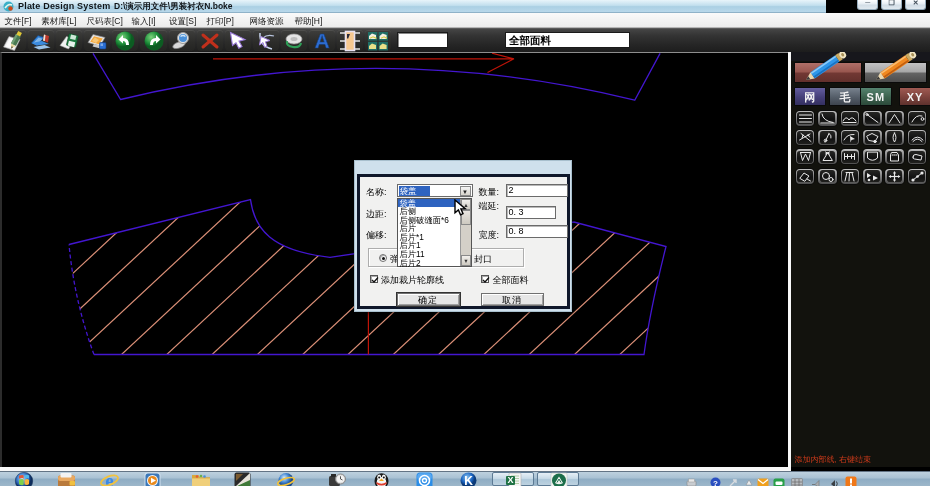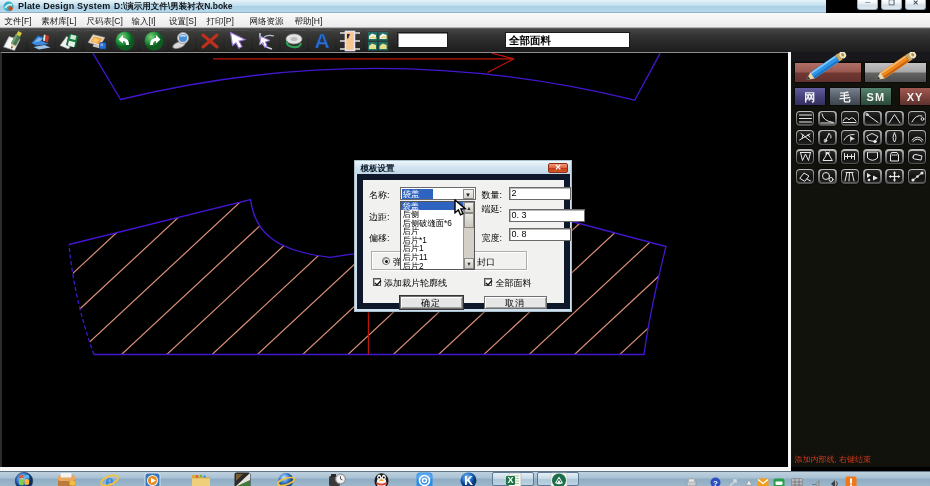--- a/index.html
+++ b/index.html
@@ -65,21 +65,21 @@
 
 
 #dlg { position:absolute; left:353.5px; top:160px; width:218.5px; height:152px;
   background:#cfe0ec; border:1px solid #a8bfcd; box-shadow:1px 2px 3px rgba(0,0,0,.45); z-index:10; }
 #dlgtitle { position:absolute; left:0; top:0; width:100%; height:13px;
   background:linear-gradient(#eef6fb,#d6e7f2 40%,#bed7e7); }
 #dlgtitle span { position:absolute; left:6px; top:1.5px; font-size:8.5px; color:#0a1a28; font-weight:bold; }
 #dclose { position:absolute; right:3px; top:1.5px; width:20px; height:10px; border:1px solid #902e12; border-radius:2px;
   background:linear-gradient(#f09a78,#dd6844 45%,#c33b16 55%,#d55c30); }
 #dclose span { position:absolute; left:0; right:0; top:-0.5px; text-align:center; font-size:8px; font-weight:bold; color:#fff; }
-#dbody { position:absolute; left:2.5px; top:13px; width:212.5px; height:135px; background:#f1f1f0; border:6px solid #0f172a; }
+#dbody { position:absolute; left:2.5px; top:13px; width:212.5px; height:135px; background:#f1f1f0; border:3px solid #0f172a; }
 .dl { position:absolute; font-size:9px; color:#000; }
 .fld { position:absolute; background:#fff; border:1px solid #6a6a6a; box-shadow:inset 1px 1px 0 #b8b8b8; font-size:9px; padding-left:2px; }
 #combo { position:absolute; left:36.5px; top:6.5px; width:76px; height:13.5px; background:#fff; border:1px solid #6a6a6a; }
 #combosel { position:absolute; left:1px; top:1px; width:31px; height:10.5px; background:#2e63c0; color:#fff; font-size:8.5px; padding-left:1px; }
 #comboarr { position:absolute; right:1px; top:1px; width:11px; height:10.5px; background:linear-gradient(#f4f4f4,#d8d4cc); border:1px solid #8a8a8a; font-size:6px; text-align:center; color:#222; line-height:10px; }
 #dlist { position:absolute; left:36.5px; top:20.5px; width:75.5px; height:69.5px; background:#fff; border:1px solid #555; z-index:5; }
 .li { height:8.6px; font-size:8.3px; line-height:8.8px; padding-left:2px; color:#000; white-space:nowrap; }
 .li.sel { background:#2e63c0; color:#fff; }
 #lsb { position:absolute; right:0; top:0; width:11px; height:67.5px; background:#d4d0c8; border-left:1px solid #999; }
 .sbtn { position:absolute; left:0; width:10px; height:11px; background:linear-gradient(#f2f0ec,#cdc9c0); border:1px solid #8a8a8a; font-size:5.5px; text-align:center; line-height:10px; color:#333; }
@@ -699,37 +699,31 @@
         </svg></div>
 <div class="tri" style="left:845px"><svg width="12" height="12">
           <rect x="0.5" y="0.5" width="11" height="11" rx="2" fill="#f07818"></rect>
           <rect x="5" y="2.5" width="2" height="5" fill="#fff"></rect>
           <rect x="5" y="8.5" width="2" height="2" fill="#fff"></rect>
         </svg></div>
     <div id="clock">18:33</div>
   </div>
 
   <div id="dlg">
-    <div id="dlgtitle">
-        <span>模板设置</span>
-        <div id="dclose">
-          <span>✕</span>
-        </div>
-      </div>
     <div id="dbody">
       <div class="dl" style="left:6px;top:9px">名称:</div>
       <div id="combo">
           <div id="combosel">袋盖</div>
           <div id="comboarr">▼</div>
         </div>
       <div class="dl" style="left:118.5px;top:9px">数量:</div>
       <div class="fld" style="left:145.5px;top:6.5px;width:62px;height:13.5px">2</div>
       <div class="dl" style="left:6px;top:31px">边距:</div>
       <div class="dl" style="left:118.5px;top:23px">端延:</div>
-      <div class="fld" style="left:145.5px;top:28.5px;width:76px;height:13.5px">0. 3</div>
+      <div class="fld" style="left:145.5px;top:28.5px;width:50px;height:13.5px">0. 3</div>
       <div class="dl" style="left:6px;top:51.5px">偏移:</div>
       <div class="dl" style="left:118.5px;top:51.5px">宽度:</div>
       <div class="fld" style="left:145.5px;top:47.5px;width:62px;height:13.5px">0. 8</div>
       <div id="grp"></div>
       <div class="radio" style="left:19px;top:76.5px">
           <i></i>
         </div>
       <div class="dl" style="left:30px;top:76px">弹</div>
       <div class="dl" style="left:114px;top:76px">封口</div>
       <div id="dlist">

